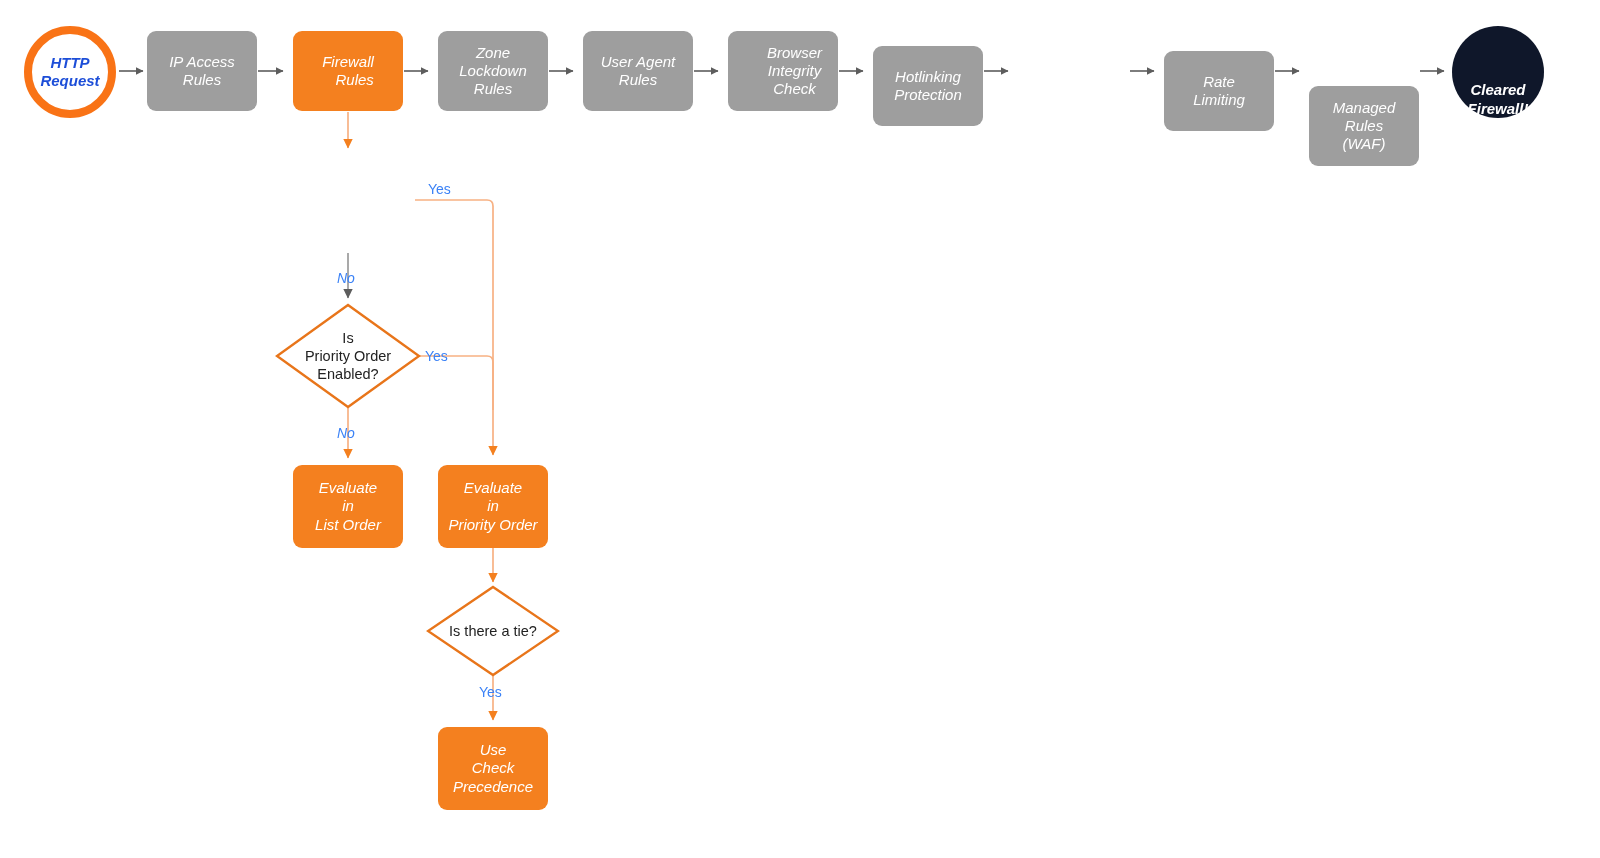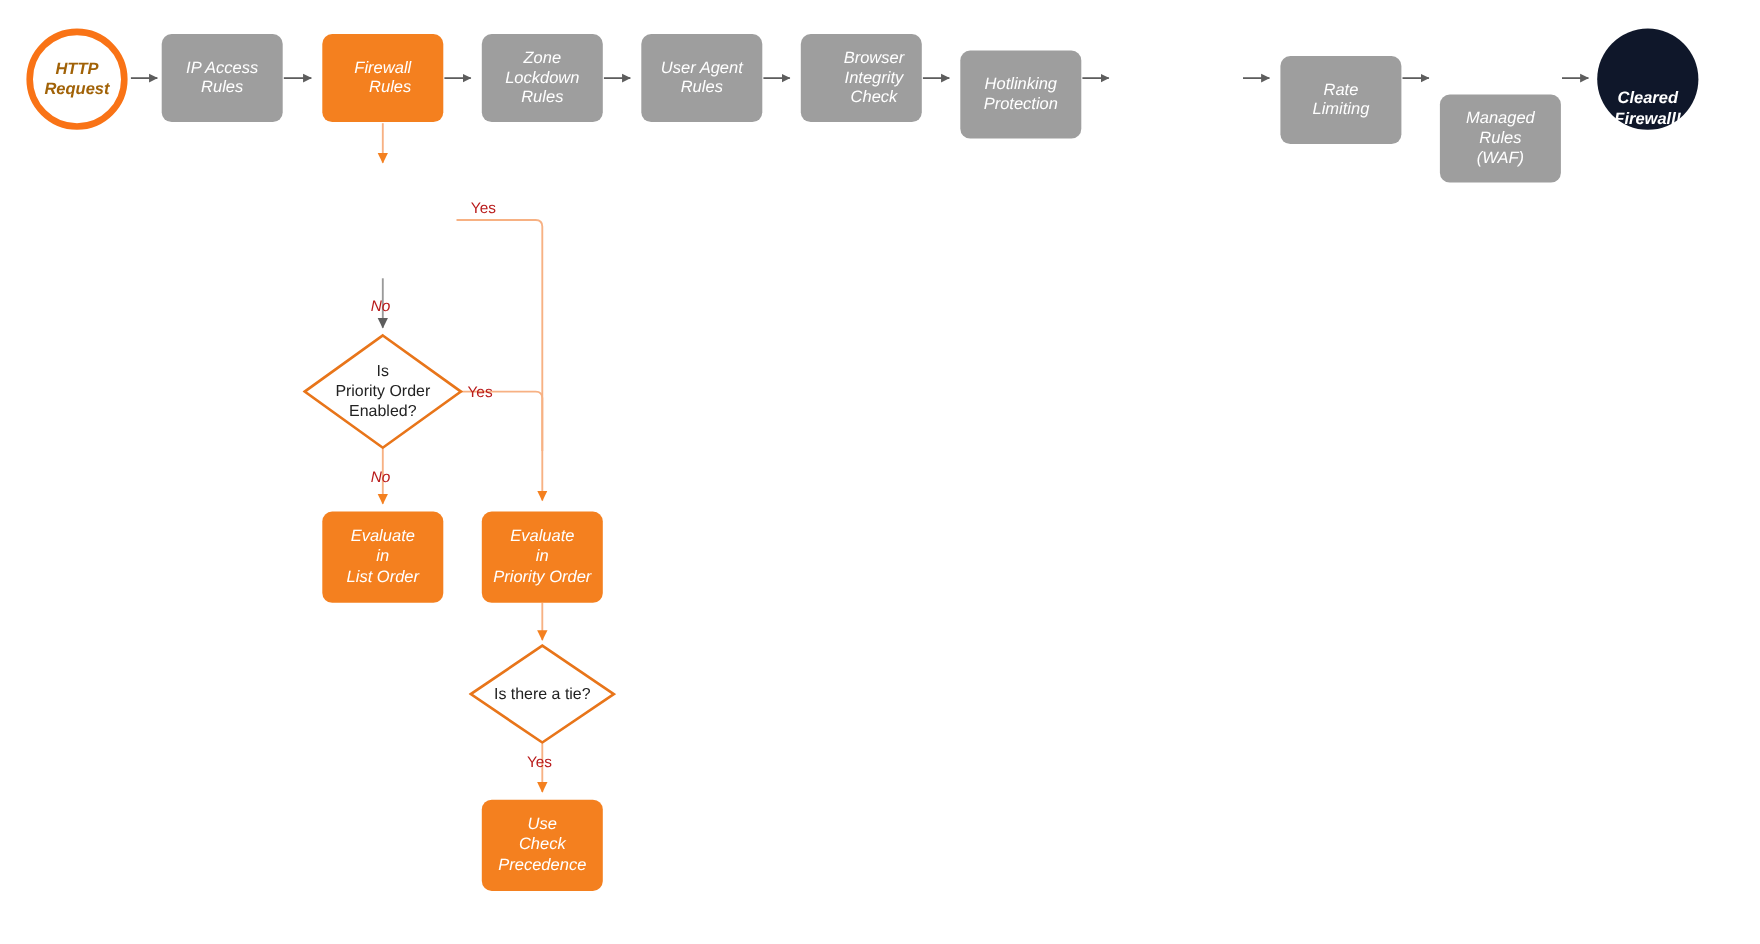--- a/index.html
+++ b/index.html
@@ -49,22 +49,22 @@
 
   
   .circle {
     border-radius: 50%;
     font-style: italic;
     font-weight: bold;
     font-size: 15px;
   }
   .circle.open {
     background: #ffffff;
-    border: 6px solid #f97316;
-    color: #a16207;
+    border: 8px solid #f97316;
+    color: #1d4ed8;
   }
   .circle.filled {
     background: #0f172a;
     color: #ffffff;
     align-items: flex-end;
   }
 
   
   .diamond {
     background: transparent;
@@ -84,21 +84,21 @@
     font-style: normal;
     line-height: 1.25;
     white-space: pre-line;
   }
 
   
   .edge-label {
     position: absolute;
     font-size: 14px;
     font-style: italic;
-    color: #b91c1c;
+    color: #3b82f6;
     white-space: nowrap;
   }
   .edge-label.plain { font-style: normal; }
 
   .ml { white-space: pre-line; }
 </style>
 </head>
 <body>
 
 <div id="canvas">

